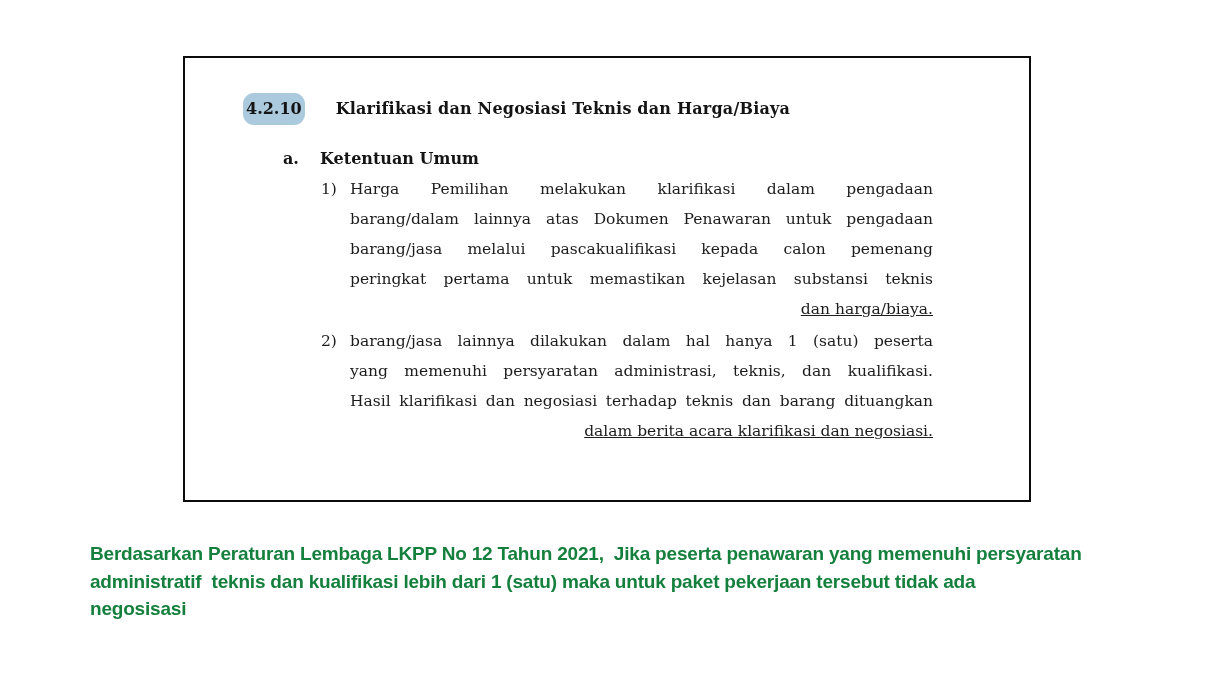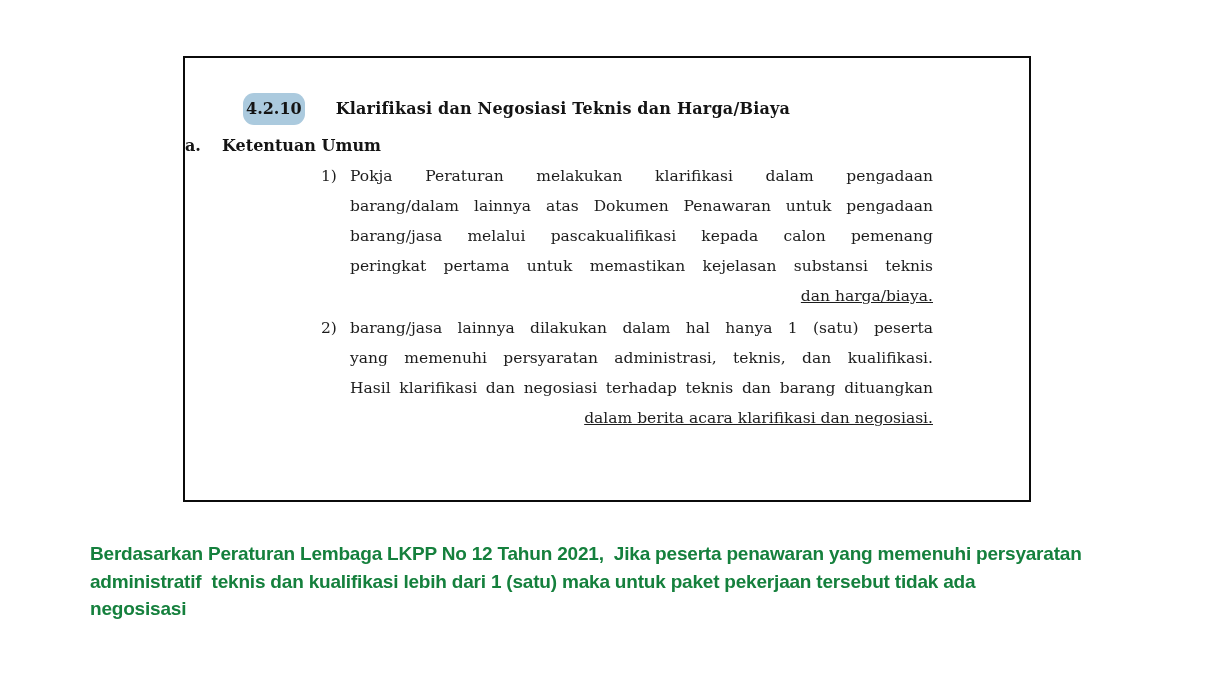--- a/index.html
+++ b/index.html
@@ -44,21 +44,22 @@
     display: inline-block;
     background: #abcade;
     padding: 1px 3px;
     border-radius: 11px;
   }
   .sec-title {
     margin-left: 31px;
     letter-spacing: 0.2px;
   }
   .sub-row {
-    margin-top: 6px;
+    margin-top: 19px;
+    padding-left: 98px;
     font-weight: bold;
     font-size: 16px;
     color: #141414;
     white-space: nowrap;
   }
   .sub-letter {
     display: inline-block;
     width: 37px;
   }
   .list-item {
@@ -113,21 +114,21 @@
         <span class="sec-num">4.2.10</span><span class="sec-title">Klarifikasi dan Negosiasi Teknis dan Harga/Biaya</span>
       </div>
 
       <div class="sub-row">
         <span class="sub-letter">a.</span><span class="sub-title">Ketentuan Umum</span>
       </div>
 
       <div class="list-item">
         <span class="marker">1)</span>
         <div class="item-text">
-          <div class="jline">Pokja Peraturan melakukan klarifikasi dalam pengadaan</div>
+          <div class="jline">Harga Pemilihan melakukan klarifikasi dalam pengadaan</div>
           <div class="jline">barang/dalam lainnya atas Dokumen Penawaran untuk pengadaan</div>
           <div class="jline">barang/jasa melalui pascakualifikasi kepada calon pemenang</div>
           <div class="jline">peringkat pertama untuk memastikan kejelasan substansi teknis</div>
           <div class="lastline">dan harga/biaya.</div>
         </div>
       </div>
 
       <div class="list-item second">
         <span class="marker">2)</span>
         <div class="item-text">

